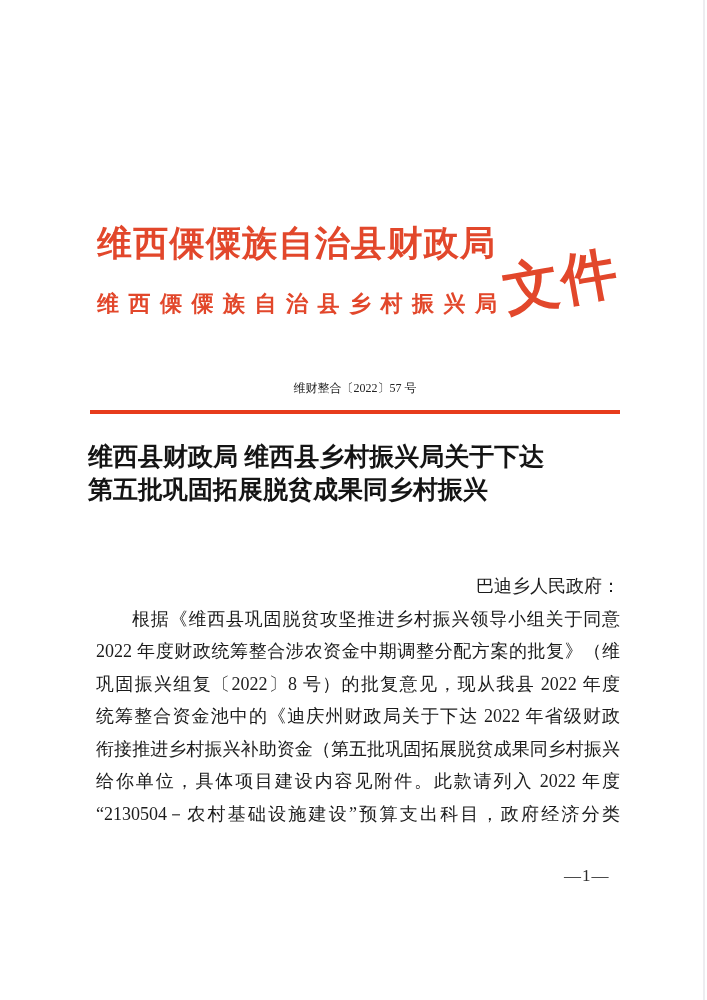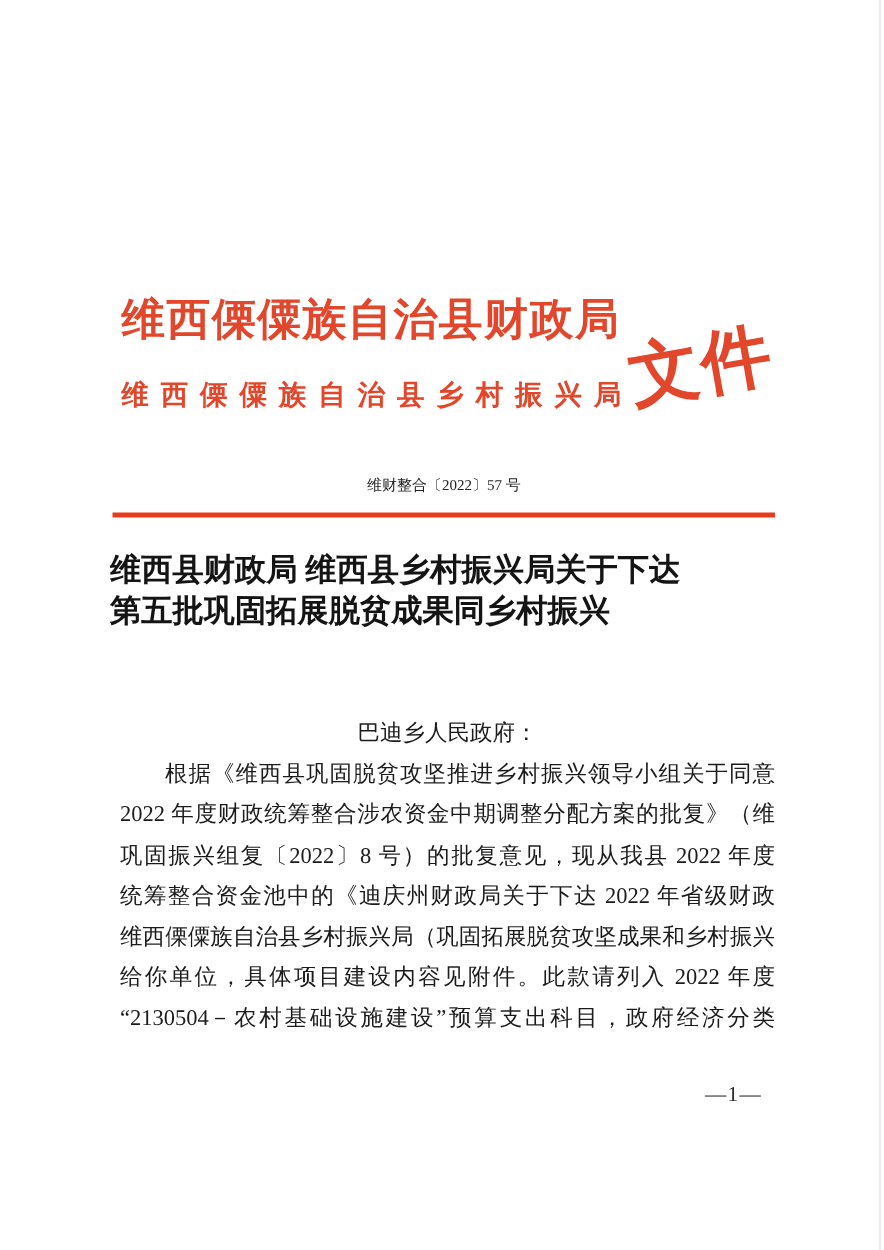--- a/index.html
+++ b/index.html
@@ -15,21 +15,21 @@
     position: absolute; inset: 0;
     background: #ffffff;
   }
   
   .scan-edge {
     position: absolute; top: 0; bottom: 0; right: 2px; width: 2px;
     background: #ededf0;
   }
 
   
-  .letterhead { position: absolute; left: 97px; top: 230px; width: 530px; }
+  .letterhead { position: absolute; left: 97px; top: 218px; width: 530px; }
   .org {
     color: var(--accent-red, #e2472b);
     font-weight: bold;
     text-align: justify;
     text-align-last: justify;
     text-justify: inter-character;
   }
   .org1 { width: 398px; font-size: 35px; line-height: 52px; }
   .org2 { width: 400px; font-size: 22px; line-height: 52px; margin-top: 8px; }
   .doc-type {
@@ -60,21 +60,21 @@
     font-size: 25px; font-weight: bold; line-height: 33px;
     color: #141414;
   }
 
   
   .body-text {
     position: absolute; left: 96px; top: 570px; width: 524px;
     font-size: 18px; line-height: 32.5px;
     color: #1b1b1b;
   }
-  .salutation { text-align: center; }
+  .salutation { text-align: right; }
   .bline {
     text-align: justify;
     text-align-last: justify;
     text-justify: inter-character;
     white-space: nowrap;
   }
   .bline.indent { text-indent: 2em; }
 
   
   .page-number {
@@ -103,19 +103,19 @@
     <div>维西县财政局 维西县乡村振兴局关于下达</div>
     <div>第五批巩固拓展脱贫成果同乡村振兴</div>
   </div>
 
   <div class="body-text">
     <div class="salutation">巴迪乡人民政府：</div>
     <div class="bline indent">根据《维西县巩固脱贫攻坚推进乡村振兴领导小组关于同意</div>
     <div class="bline">2022 年度财政统筹整合涉农资金中期调整分配方案的批复》（维</div>
     <div class="bline">巩固振兴组复〔2022〕8 号）的批复意见，现从我县 2022 年度</div>
     <div class="bline">统筹整合资金池中的《迪庆州财政局关于下达 2022 年省级财政</div>
-    <div class="bline">维西傈僳族自治县乡村振兴局（巩固拓展脱贫攻坚成果和乡村振兴</div>
+    <div class="bline">衔接推进乡村振兴补助资金（第五批巩固拓展脱贫成果同乡村振兴</div>
     <div class="bline">给你单位，具体项目建设内容见附件。此款请列入 2022 年度</div>
     <div class="bline">“2130504－农村基础设施建设”预算支出科目，政府经济分类</div>
   </div>
 
   <div class="page-number">—1—</div>
 </div>
 
 </body></html>

